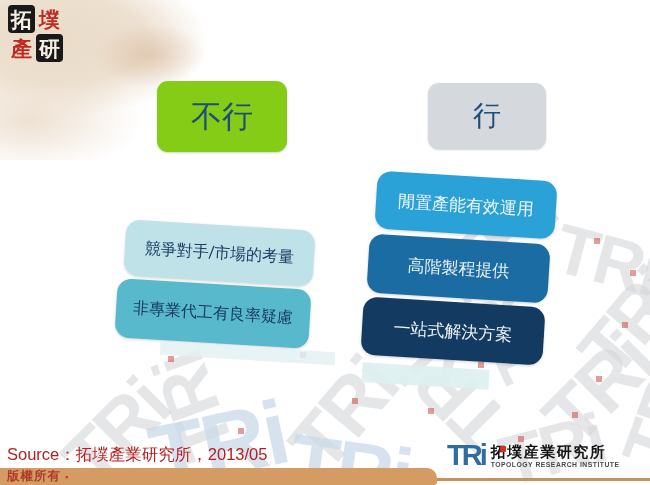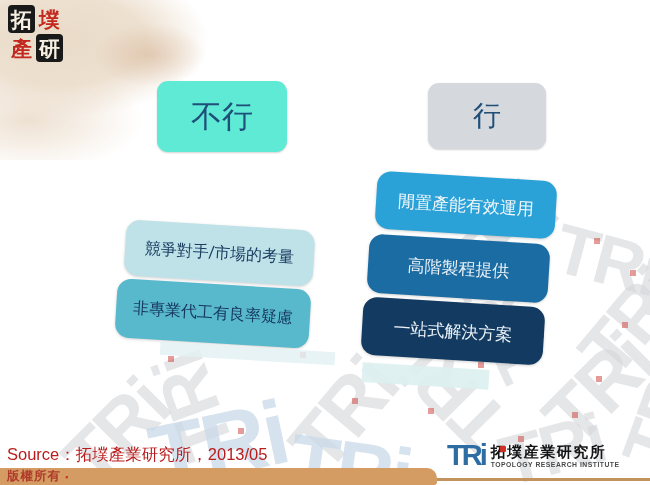--- a/index.html
+++ b/index.html
@@ -28,21 +28,21 @@
   .seal-dark{background:#191919;color:#f6efe2;border-radius:4px;}
   .seal-red{color:#c2281e;background:transparent;}
   
   .title{position:absolute;left:50%;top:12px;transform:translateX(-50%);margin:0;z-index:3;
     font-family:"Liberation Serif","DejaVu Serif",serif;font-weight:bold;font-size:24px;
     color:#0d0d0d;white-space:nowrap;letter-spacing:1px;}
   
   .hdr{position:absolute;z-index:2;display:flex;align-items:center;justify-content:center;
     border-radius:11px;font-family:"DejaVu Serif","Liberation Serif",serif;color:#1f4e79;
     box-shadow:0 1px 2px rgba(0,0,0,.18);}
-  .hdr-no{left:157px;top:81px;width:130px;height:71px;background:#5eead4;font-size:31px;}
+  .hdr-no{left:157px;top:81px;width:130px;height:71px;background:#84cc16;font-size:31px;}
   .hdr-yes{left:428px;top:83px;width:118px;height:66px;background:#d5d8dc;font-size:28px;}
   
   .box{position:absolute;z-index:2;display:flex;align-items:center;justify-content:center;
     border-radius:14px;font-family:"DejaVu Serif","Liberation Serif",serif;text-align:center;
     transform:rotate(3.5deg);box-shadow:0 1px 3px rgba(0,0,0,.18);}
   .no1{left:125px;top:225px;width:189px;height:56px;background:#bfe2e8;color:#1c3e63;font-size:16px;}
   .no2{left:116px;top:284px;width:194px;height:59px;background:#58b9cc;color:#16365c;font-size:16px;}
   .yes1{left:376px;top:176px;width:180px;height:58px;background:#2ba2d7;color:#f2f7fa;font-size:17px;}
   .yes2{left:368px;top:239px;width:181px;height:59px;background:#1b6ca3;color:#e9f1f7;font-size:17px;}
   .yes3{left:362px;top:302px;width:182px;height:58px;background:#133a60;color:#e9f1f7;font-size:17px;}

